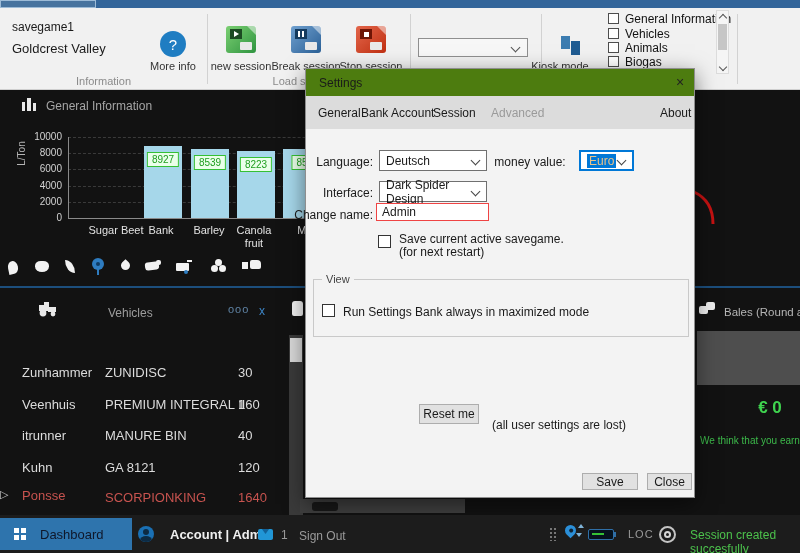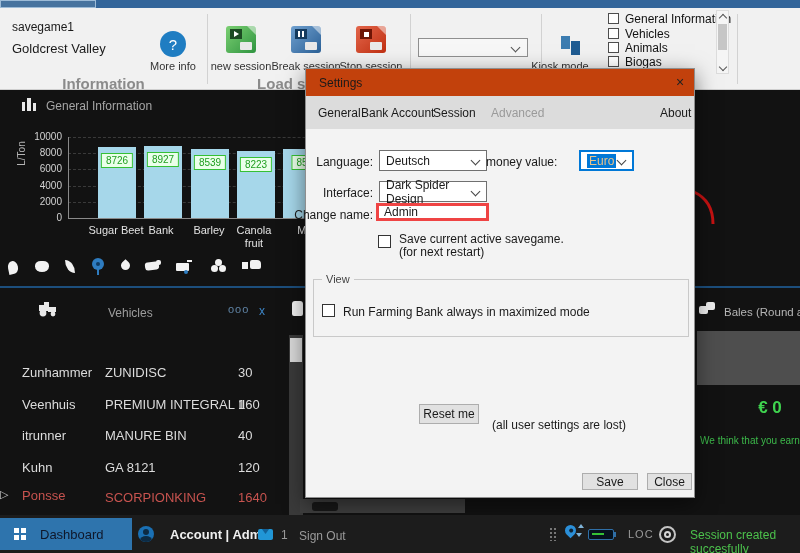--- a/index.html
+++ b/index.html
@@ -7,21 +7,21 @@
        font-family:"Liberation Sans",sans-serif;-webkit-font-smoothing:antialiased;}
   .abs{position:absolute;}
   
   .top-strip{position:absolute;left:0;top:0;width:800px;height:8px;background:#33659a;}
   .top-strip-seg{position:absolute;left:0;top:0;width:96px;height:8px;background:#47739f;
                  border:1px solid #9dbbd7;box-sizing:border-box;}
   
   .toolbar{position:absolute;left:0;top:8px;width:800px;height:82px;background:#f1f1f1;
            border-bottom:1px solid #cfcfcf;box-sizing:border-box;color:#1a1a1a;}
   .tb-sep{position:absolute;top:6px;width:1px;height:70px;background:#d2d2d2;}
-  .tb-grouplabel{position:absolute;font-size:15px;color:#8b8b8b;text-align:center;font-weight:bold;}
+  .tb-grouplabel{position:absolute;font-size:11px;color:#8b8b8b;text-align:center;}
   .tb-btnlabel{position:absolute;font-size:11px;color:#333;text-align:center;width:72px;}
   .moreinfo-circle{position:absolute;width:26px;height:26px;border-radius:50%;background:#1f7dc2;
                    color:#fff;font-size:15px;display:flex;align-items:center;justify-content:center;}
   .floppy{position:absolute;width:30px;height:27px;border-radius:3px;}
   .floppy:before{content:'';position:absolute;top:0;right:0;border-style:solid;
                  border-width:0 9px 9px 0;border-color:transparent rgba(255,255,255,.5) transparent transparent;}
   .floppy .sym{position:absolute;top:3px;left:4px;width:12px;height:10px;display:flex;align-items:center;justify-content:center;}
   .floppy .lab{position:absolute;bottom:3px;right:4px;width:12px;height:8px;background:#e9e9e9;border-radius:1px;}
   .f-green{background:linear-gradient(135deg,#7bcf72,#2f9440);}
   .f-green .sym{background:#1c4a22;}
@@ -56,28 +56,28 @@
   .xtick{position:absolute;text-align:center;font-size:11px;color:#e2e2e2;line-height:13px;}
   .cat-ico{position:absolute;top:257px;width:18px;height:18px;}
   .blob{position:absolute;background:#f2f2f2;}
   .blue-line{position:absolute;left:0;top:286px;width:800px;height:2px;background:#1c4e7c;}
   .veh-row span{position:absolute;font-size:13px;color:#dcdcdc;white-space:nowrap;}
   .veh-row.red span{color:#c7534f;}
   
   .dialog{position:absolute;left:305px;top:68px;width:390px;height:430px;background:#f3f3f3;
           border:1px solid #8e8e8e;box-sizing:border-box;box-shadow:0 6px 20px rgba(0,0,0,.5);
           font-size:12px;color:#1a1a1a;}
-  .dlg-titlebar{position:absolute;left:0;top:0;width:100%;height:27px;background:#c2410c;}
+  .dlg-titlebar{position:absolute;left:0;top:0;width:100%;height:27px;background:#4d7c0f;}
   .dlg-tabs{position:absolute;left:0;top:27px;width:100%;height:33px;background:#dcdcdc;}
   .dlg-tab{position:absolute;top:10px;font-size:12px;color:#1a1a1a;cursor:default;}
   .dlg-tab.disabled{color:#9a9a9a;}
   .combo{position:absolute;height:21px;background:#fff;border:1px solid #707070;box-sizing:border-box;
          display:flex;align-items:center;padding-left:6px;font-size:12px;}
   .combo .chev{right:7px;top:6px;border-color:#444;}
-  .textbox{position:absolute;height:18px;background:#fff;border:3px solid #ef4444;box-sizing:border-box;
+  .textbox{position:absolute;height:18px;background:#fff;border:1px solid #ef4444;box-sizing:border-box;
            display:flex;align-items:center;padding-left:5px;font-size:12px;}
   .dcb{position:absolute;width:13px;height:13px;background:#fff;border:1px solid #333;box-sizing:border-box;}
   .groupbox{position:absolute;border:1px solid #c9c9c9;}
   .groupbox-label{position:absolute;top:-7px;left:8px;background:#f3f3f3;padding:0 4px;font-size:11px;color:#444;}
   .btn{position:absolute;background:#e1e1e1;border:1px solid #adadad;box-sizing:border-box;
        display:flex;align-items:center;justify-content:center;font-size:12px;color:#1a1a1a;}
   
   .statusbar{position:absolute;left:0;top:515px;width:800px;height:38px;background:#1c1c1c;}
   .dash-btn{position:absolute;left:0;top:3px;width:132px;height:32px;background:#2e74ad;}
   .grid-ico{position:absolute;left:14px;top:10px;width:12px;height:12px;
@@ -195,23 +195,20 @@
   <div class="ytick" style="left:24px;top:196px;">2000</div>
   <div class="ytick" style="left:24px;top:212px;">0</div>
 
   <div class="gridline" style="top:137px;"></div>
   <div class="gridline" style="top:153px;"></div>
   <div class="gridline" style="top:169px;"></div>
   <div class="gridline" style="top:186px;"></div>
   <div class="gridline" style="top:202px;"></div>
 
   <div class="plot">
-    <div class="bar" style="left: 29px; width: 38px; height: 71px;">
-      <span class="bar-label">8726</span>
-    </div>
     <div class="bar" style="left: 75px; width: 38px; height: 72px;">
       <span class="bar-label">8927</span>
     </div>
     <div class="bar" style="left: 122px; width: 38px; height: 69px;">
       <span class="bar-label">8539</span>
     </div>
     <div class="bar" style="left: 168px; width: 38px; height: 67px;">
       <span class="bar-label">8223</span>
     </div>
     <div class="bar" style="left: 214px; width: 38px; height: 69px;">
@@ -337,21 +334,21 @@
       <span class="dlg-tab disabled" style="left:185px;text-align:right;">Advanced</span>
       <span class="dlg-tab" style="left:354px;">About</span>
     </div>
 
     <span class="abs" style="left:0;top:86px;width:67px;text-align:right;">Language:</span>
     <div class="combo" style="left:73px;top:81px;width:108px;">
       <span>Deutsch</span>
         <span class="chev"></span>
     </div>
 
-    <span class="abs" style="left:180px;top:86px;width:88px;text-align:left;">money value:</span>
+    <span class="abs" style="left:180px;top:86px;width:88px;text-align:center;">money value:</span>
     <div class="combo" style="left:273px;top:81px;width:55px;border:2px solid #0078d7;">
       <span style="background:#0078d7;color:#e9c289;padding:0 2px;">Euro</span>
       <span class="chev" style="top:5px;"></span>
     </div>
 
     <span class="abs" style="left:0;top:117px;width:67px;text-align:right;">Interface:</span>
     <div class="combo" style="left:73px;top:112px;width:108px;">
       <span>Dark Spider Design</span>
         <span class="chev"></span>
     </div>
@@ -361,21 +358,21 @@
       <span>Admin</span>
     </div>
 
     <span class="dcb" style="left:72px;top:166px;"></span>
     <span class="abs" style="left:93px;top:163px;">Save current active savegame.</span>
     <span class="abs" style="left:93px;top:176px;">(for next restart)</span>
 
     <div class="groupbox" style="left:7px;top:210px;width:374px;height:56px;">
       <span class="groupbox-label">View</span>
       <span class="dcb" style="left:8px;top:24px;"></span>
-      <span class="abs" style="left:29px;top:25px;">Run Farming Bank always in maximized mode</span>
+      <span class="abs" style="left:29px;top:25px;">Run Settings Bank always in maximized mode</span>
     </div>
 
     <div class="btn" style="left:113px;top:335px;width:60px;height:20px;">Reset me</div>
     <span class="abs" style="left:186px;top:349px;">(all user settings are lost)</span>
 
     <div class="btn" style="left:276px;top:404px;width:56px;height:17px;">Save</div>
     <div class="btn" style="left:341px;top:404px;width:45px;height:17px;">Close</div>
   </div>
 
   <div class="statusbar">

